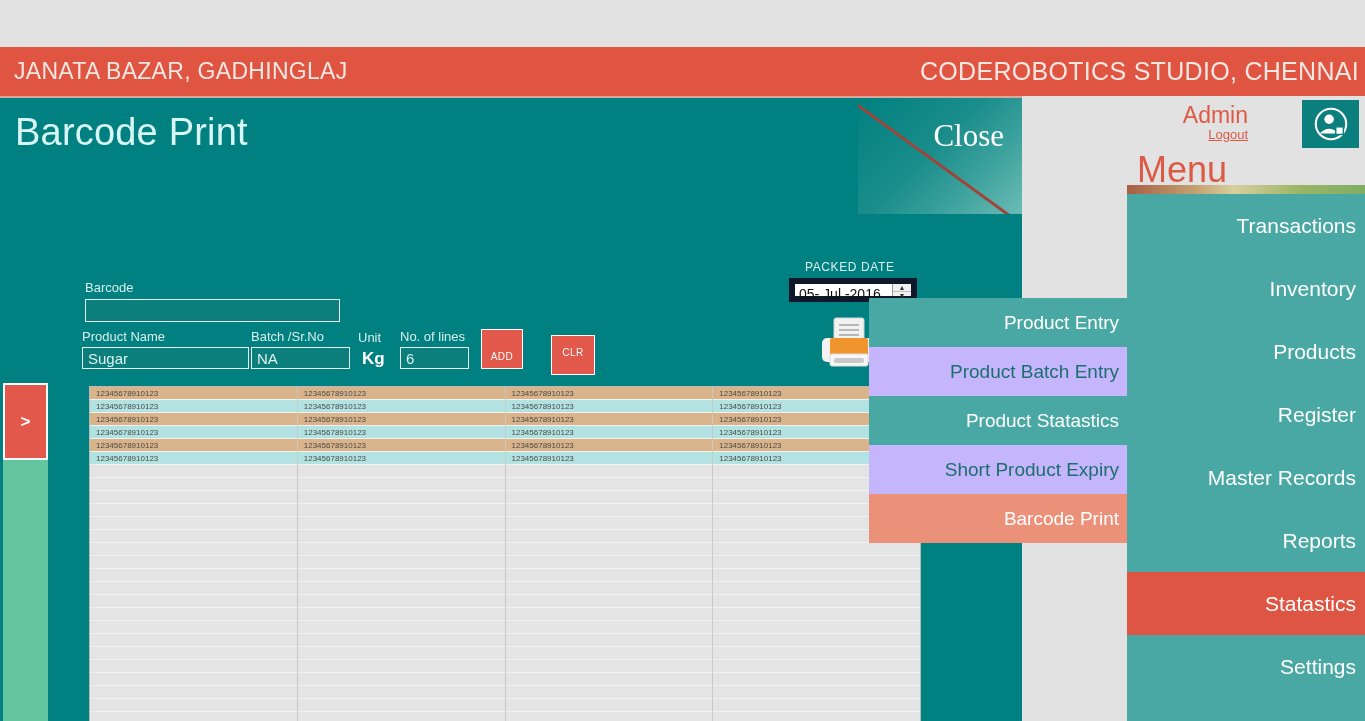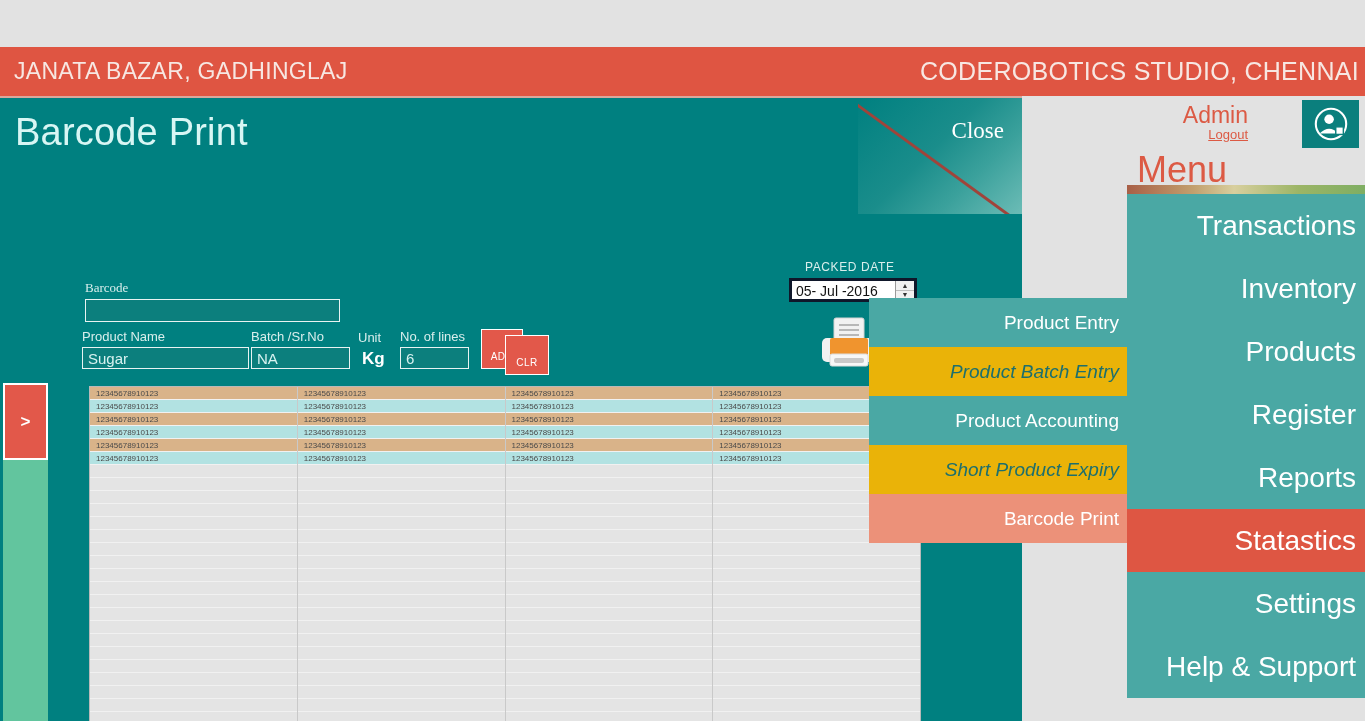--- a/index.html
+++ b/index.html
@@ -42,21 +42,21 @@
     position: absolute; right: 0; top: 0; width: 164px; height: 116px;
     background: linear-gradient(135deg, #008080 0%, #1a8d8b 45%, #3ba19c 70%, #6cbcb6 100%);
   }
   .close-corner .slash {
     position: absolute; left: -22px; top: -10px; width: 250px; height: 3px;
     background: #a0443a; transform: rotate(36deg); transform-origin: left center;
   }
   .close-label {
     position: absolute; right: 18px; top: 20px;
     font-family: "Liberation Serif", serif;
-    color: #ffffff; font-size: 23px;
+    color: #ffffff; font-size: 31px;
   }
 
   
   .fld-label { position: absolute; color: #d9eeec; font-size: 13px; }
   .fld-input {
     position: absolute; background: #0c7f7d; border: 1px solid #e8f3f2;
     color: #d9f2f0; font-size: 15px; padding: 2px 5px;
     font-family: "Liberation Sans", sans-serif;
   }
   .unit-value { position: absolute; color: #ffffff; font-size: 17px; font-weight: bold; }
@@ -67,21 +67,21 @@
     display: flex; align-items: flex-end; justify-content: center;
     padding-bottom: 6px; cursor: pointer;
   }
 
   .packed-cap {
     position: absolute; left: 805px; top: 162px;
     color: #d9eeec; font-size: 12px; letter-spacing: .6px;
   }
   .date-box {
     position: absolute; left: 789px; top: 180px; width: 128px; height: 24px;
-    background: #ffffff; border: 3px solid #0f172a;
+    background: #ffffff; border: 6px solid #0f172a;
     display: flex; align-items: stretch;
   }
   .date-val { flex: 1; color: #111; font-size: 14px; padding: 2px 4px 0 4px; }
   .spin {
     width: 19px; border-left: 1px solid #9a9a9a; background: #f1f1f1;
     display: flex; flex-direction: column;
   }
   .spin div {
     flex: 1; display: flex; align-items: center; justify-content: center;
     font-size: 7px; color: #333;
@@ -139,21 +139,21 @@
 
   
   .flyout {
     position: absolute; left: 869px; top: 251px; width: 258px;
   }
   .fly-item {
     height: 49px; display: flex; align-items: center; justify-content: flex-end;
     padding-right: 8px; font-size: 19px; cursor: pointer;
   }
   .fly-item.dark  { background: #4aa8a4; color: #ffffff; }
-  .fly-item.light { background: #eab308; color: #1d6f6d; font-style: italic; }
+  .fly-item.light { background: #c4b5fd; color: #1d6f6d; }
   .fly-item.sel   { background: #ec9179; color: #ffffff; }
 
   
   .menu-panel {
     position: absolute; left: 1127px; top: 49px; width: 238px; height: 672px;
     background: #e2e2e2;
   }
   .admin-row {
     position: absolute; right: 6px; top: 4px;
     display: flex; align-items: flex-start; gap: 48px;
@@ -173,21 +173,21 @@
     position: absolute; left: 10px; top: 56px;
     color: #dc5a44; font-size: 36px; line-height: 36px;
   }
   .menu-grad {
     position: absolute; left: 0; top: 89px; width: 238px; height: 9px;
     background: linear-gradient(90deg, #a85f47 0%, #c2a06e 28%, #d8cf9e 45%, #9cb566 72%, #7fae63 100%);
   }
   .menu-list { position: absolute; left: 0; top: 98px; width: 238px; }
   .menu-item {
     height: 63px; display: flex; align-items: center; justify-content: flex-end;
-    padding-right: 9px; font-size: 28px; color: #ffffff;
+    padding-right: 9px; font-size: 21px; color: #ffffff;
     background: #4aa8a4; cursor: pointer;
   }
   .menu-item.sel { background: #de5643; }
 </style>
 </head>
 <body>
 
 <div id="root">
 
   <div class="banner">
@@ -198,39 +198,39 @@
   <div class="app-window">
 
     <div class="app-title">Barcode Print</div>
 
     <div class="close-corner">
       <div class="sheen"></div>
       <div class="slash"></div>
       <div class="close-label">Close</div>
     </div>
 
-    <div class="fld-label" style="left:85px; top:182px;font-family:Liberation Serif, serif;">Barcode</div>
+    <div class="fld-label" style="left:85px; top:182px;">Barcode</div>
     <input class="fld-input" style="left: 85px; top: 201px; width: 255px; height: 23px;" value="">
 
     <div class="fld-label" style="left:82px; top:231px;">Product Name</div>
     <input class="fld-input" style="left: 82px; top: 249px; width: 167px; height: 22px;" value="Sugar">
 
     <div class="fld-label" style="left:251px; top:231px;">Batch /Sr.No</div>
     <input class="fld-input" style="left: 251px; top: 249px; width: 99px; height: 22px;" value="NA">
 
     <div class="fld-label" style="left:358px; top:232px;">Unit</div>
     <div class="unit-value" style="left:362px; top:251px;">Kg</div>
 
     <div class="fld-label" style="left:400px; top:231px;">No. of lines</div>
     <input class="fld-input" style="left: 400px; top: 249px; width: 69px; height: 22px;" value="6">
 
     <div class="sq-btn" style="left:481px; top:231px; width:42px; height:40px;">
       <span>ADD</span>
     </div>
-    <div class="sq-btn" style="left:505px; top:237px; width:44px; height:40px;">
+    <div class="sq-btn" style="left:551px; top:237px; width:44px; height:40px;align-items:center;">
       <span>CLR</span>
     </div>
 
     <div class="packed-cap">PACKED DATE</div>
     <div class="date-box">
       <div class="date-val">05- Jul -2016</div>
       <div class="spin">
         <div>▲</div>
         <div>▼</div>
       </div>
@@ -390,21 +390,21 @@
   <div class="gap-panel"></div>
 
   <div class="flyout" id="flyout">
       <div class="fly-item dark">
         <span>Product Entry</span>
       </div>
       <div class="fly-item light">
         <span>Product Batch Entry</span>
       </div>
       <div class="fly-item dark">
-        <span>Product Accounting</span>
+        <span>Product Statastics</span>
       </div>
       <div class="fly-item light">
         <span>Short Product Expiry</span>
       </div>
       <div class="fly-item sel">
         <span>Barcode Print</span>
       </div>
     </div>
 
   <div class="menu-panel">
@@ -432,20 +432,23 @@
         <div class="menu-item">
           <span>Inventory</span>
         </div>
         <div class="menu-item">
           <span>Products</span>
         </div>
         <div class="menu-item">
           <span>Register</span>
         </div>
         <div class="menu-item">
+          <span>Master Records</span>
+        </div>
+        <div class="menu-item">
           <span>Reports</span>
         </div>
         <div class="menu-item sel">
           <span>Statastics</span>
         </div>
         <div class="menu-item">
           <span>Settings</span>
         </div>
         <div class="menu-item">
           <span>Help &amp; Support</span>

